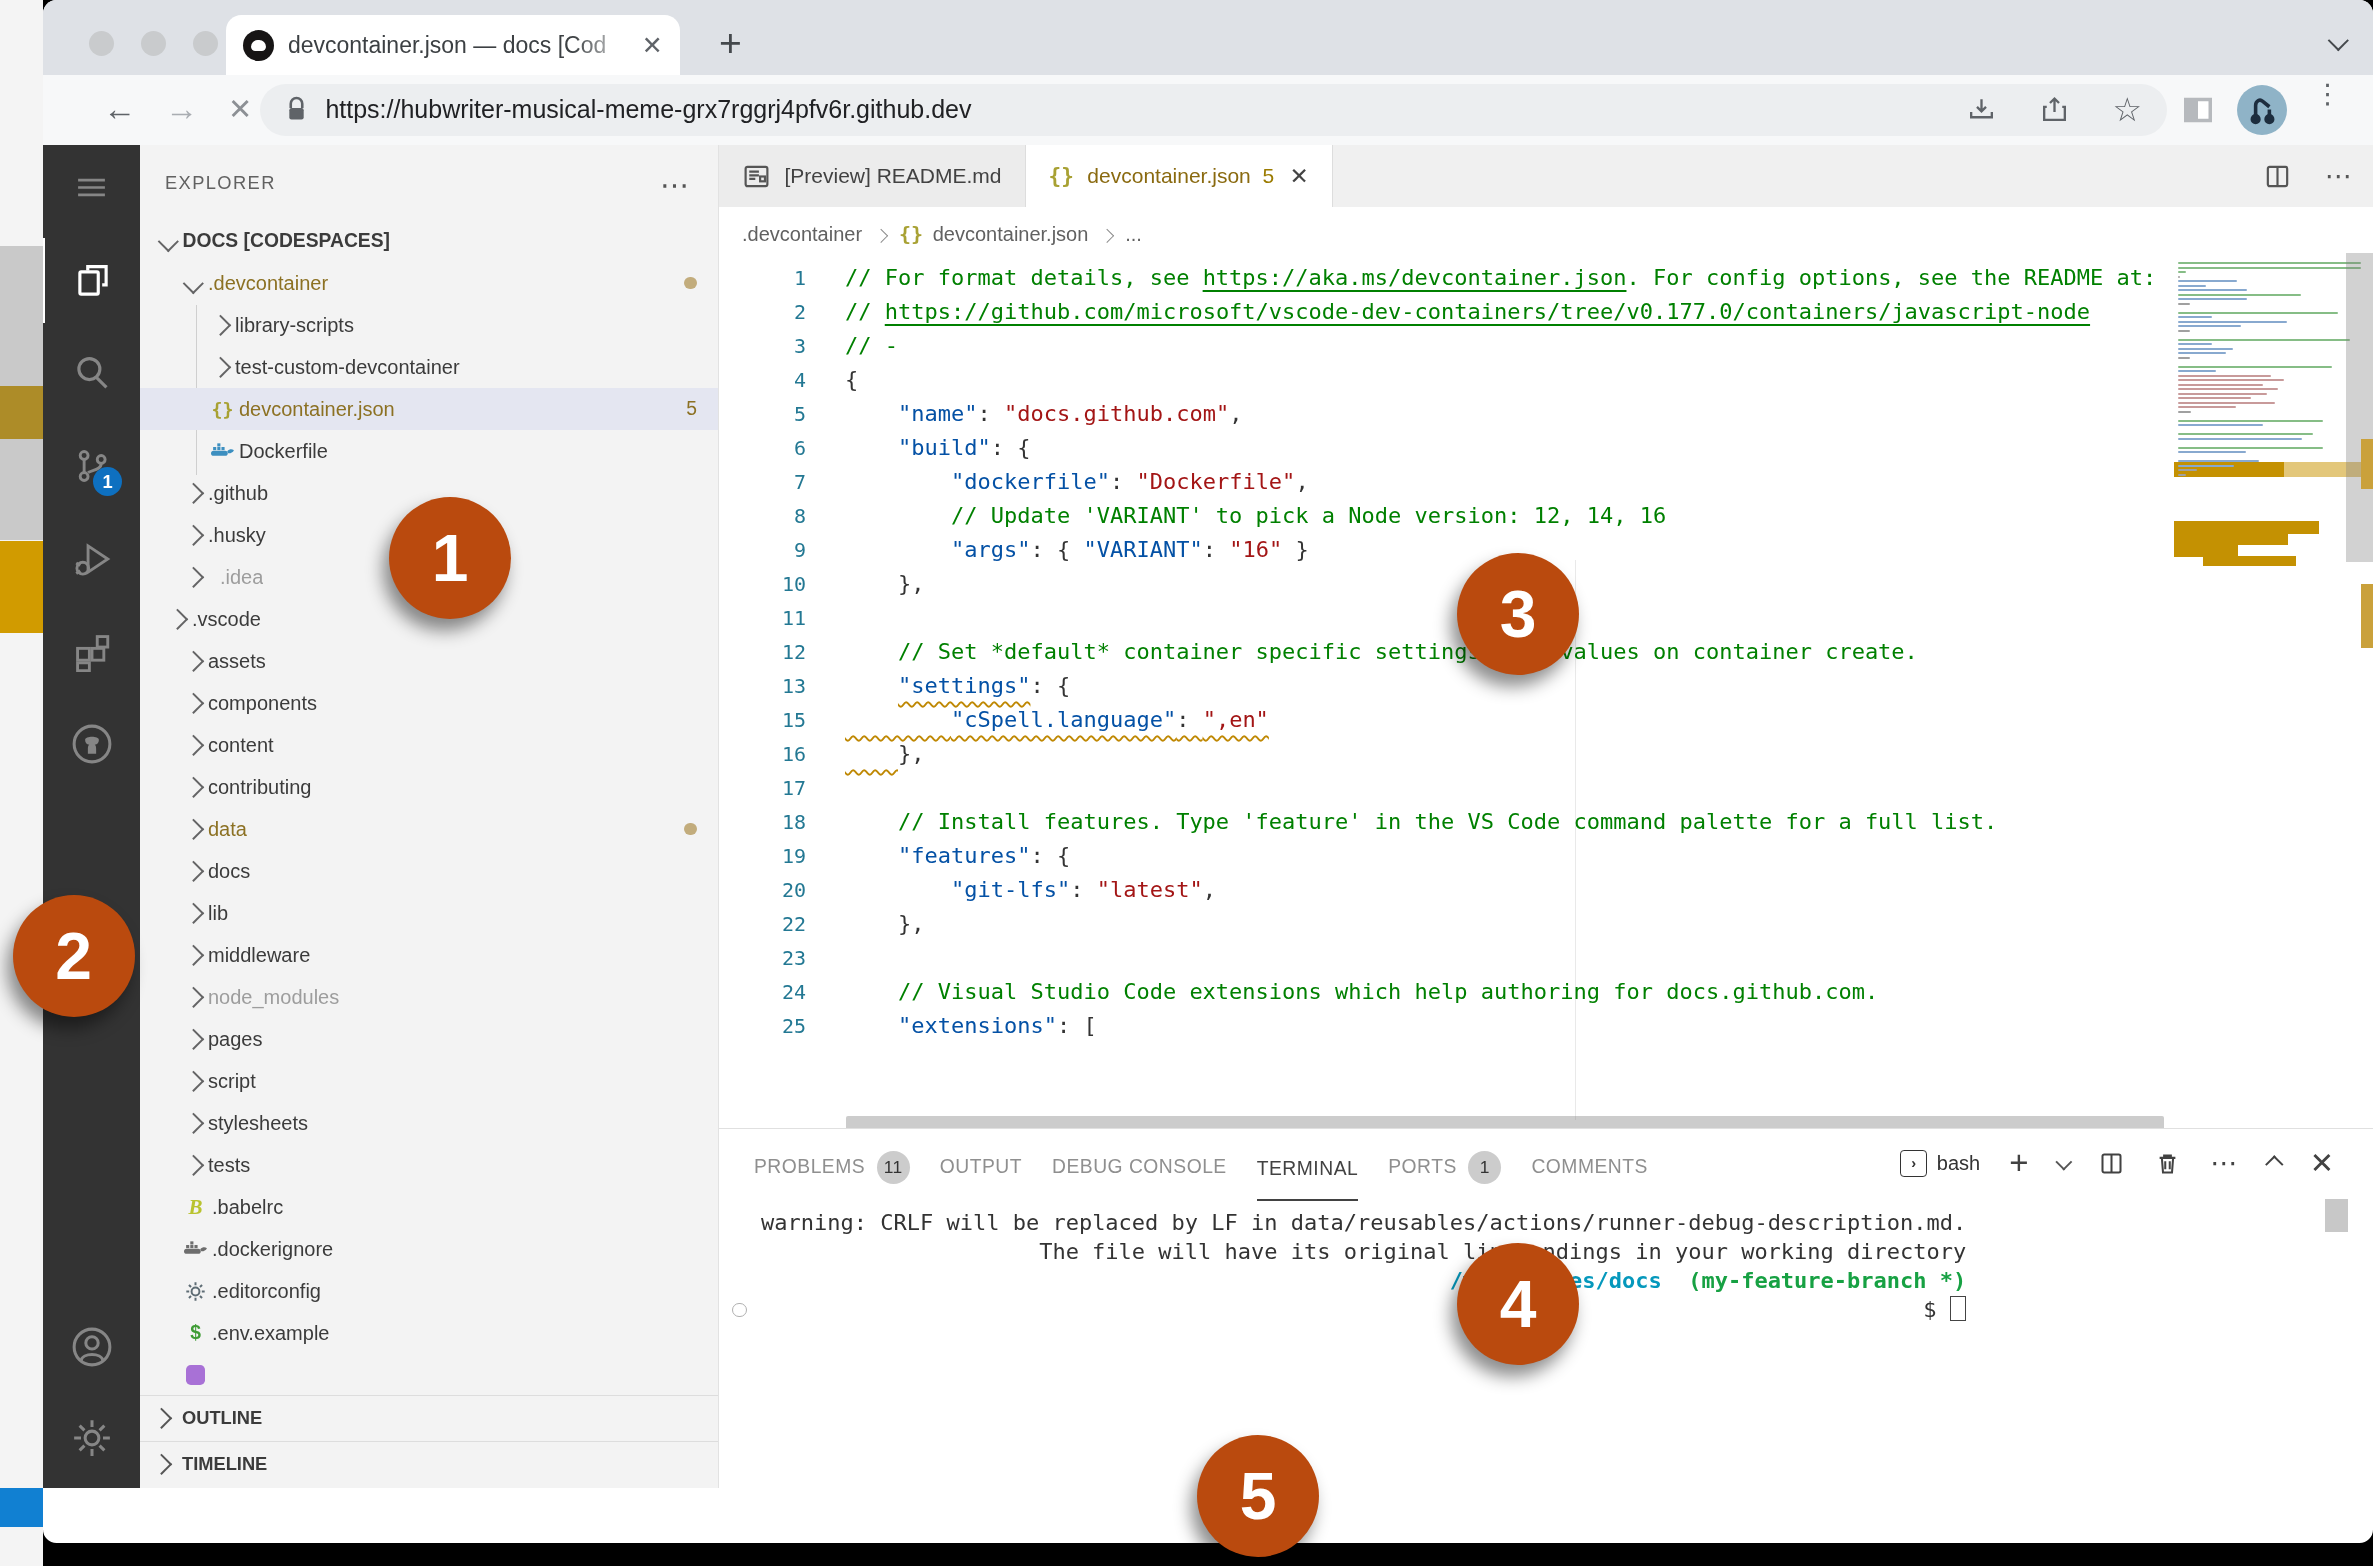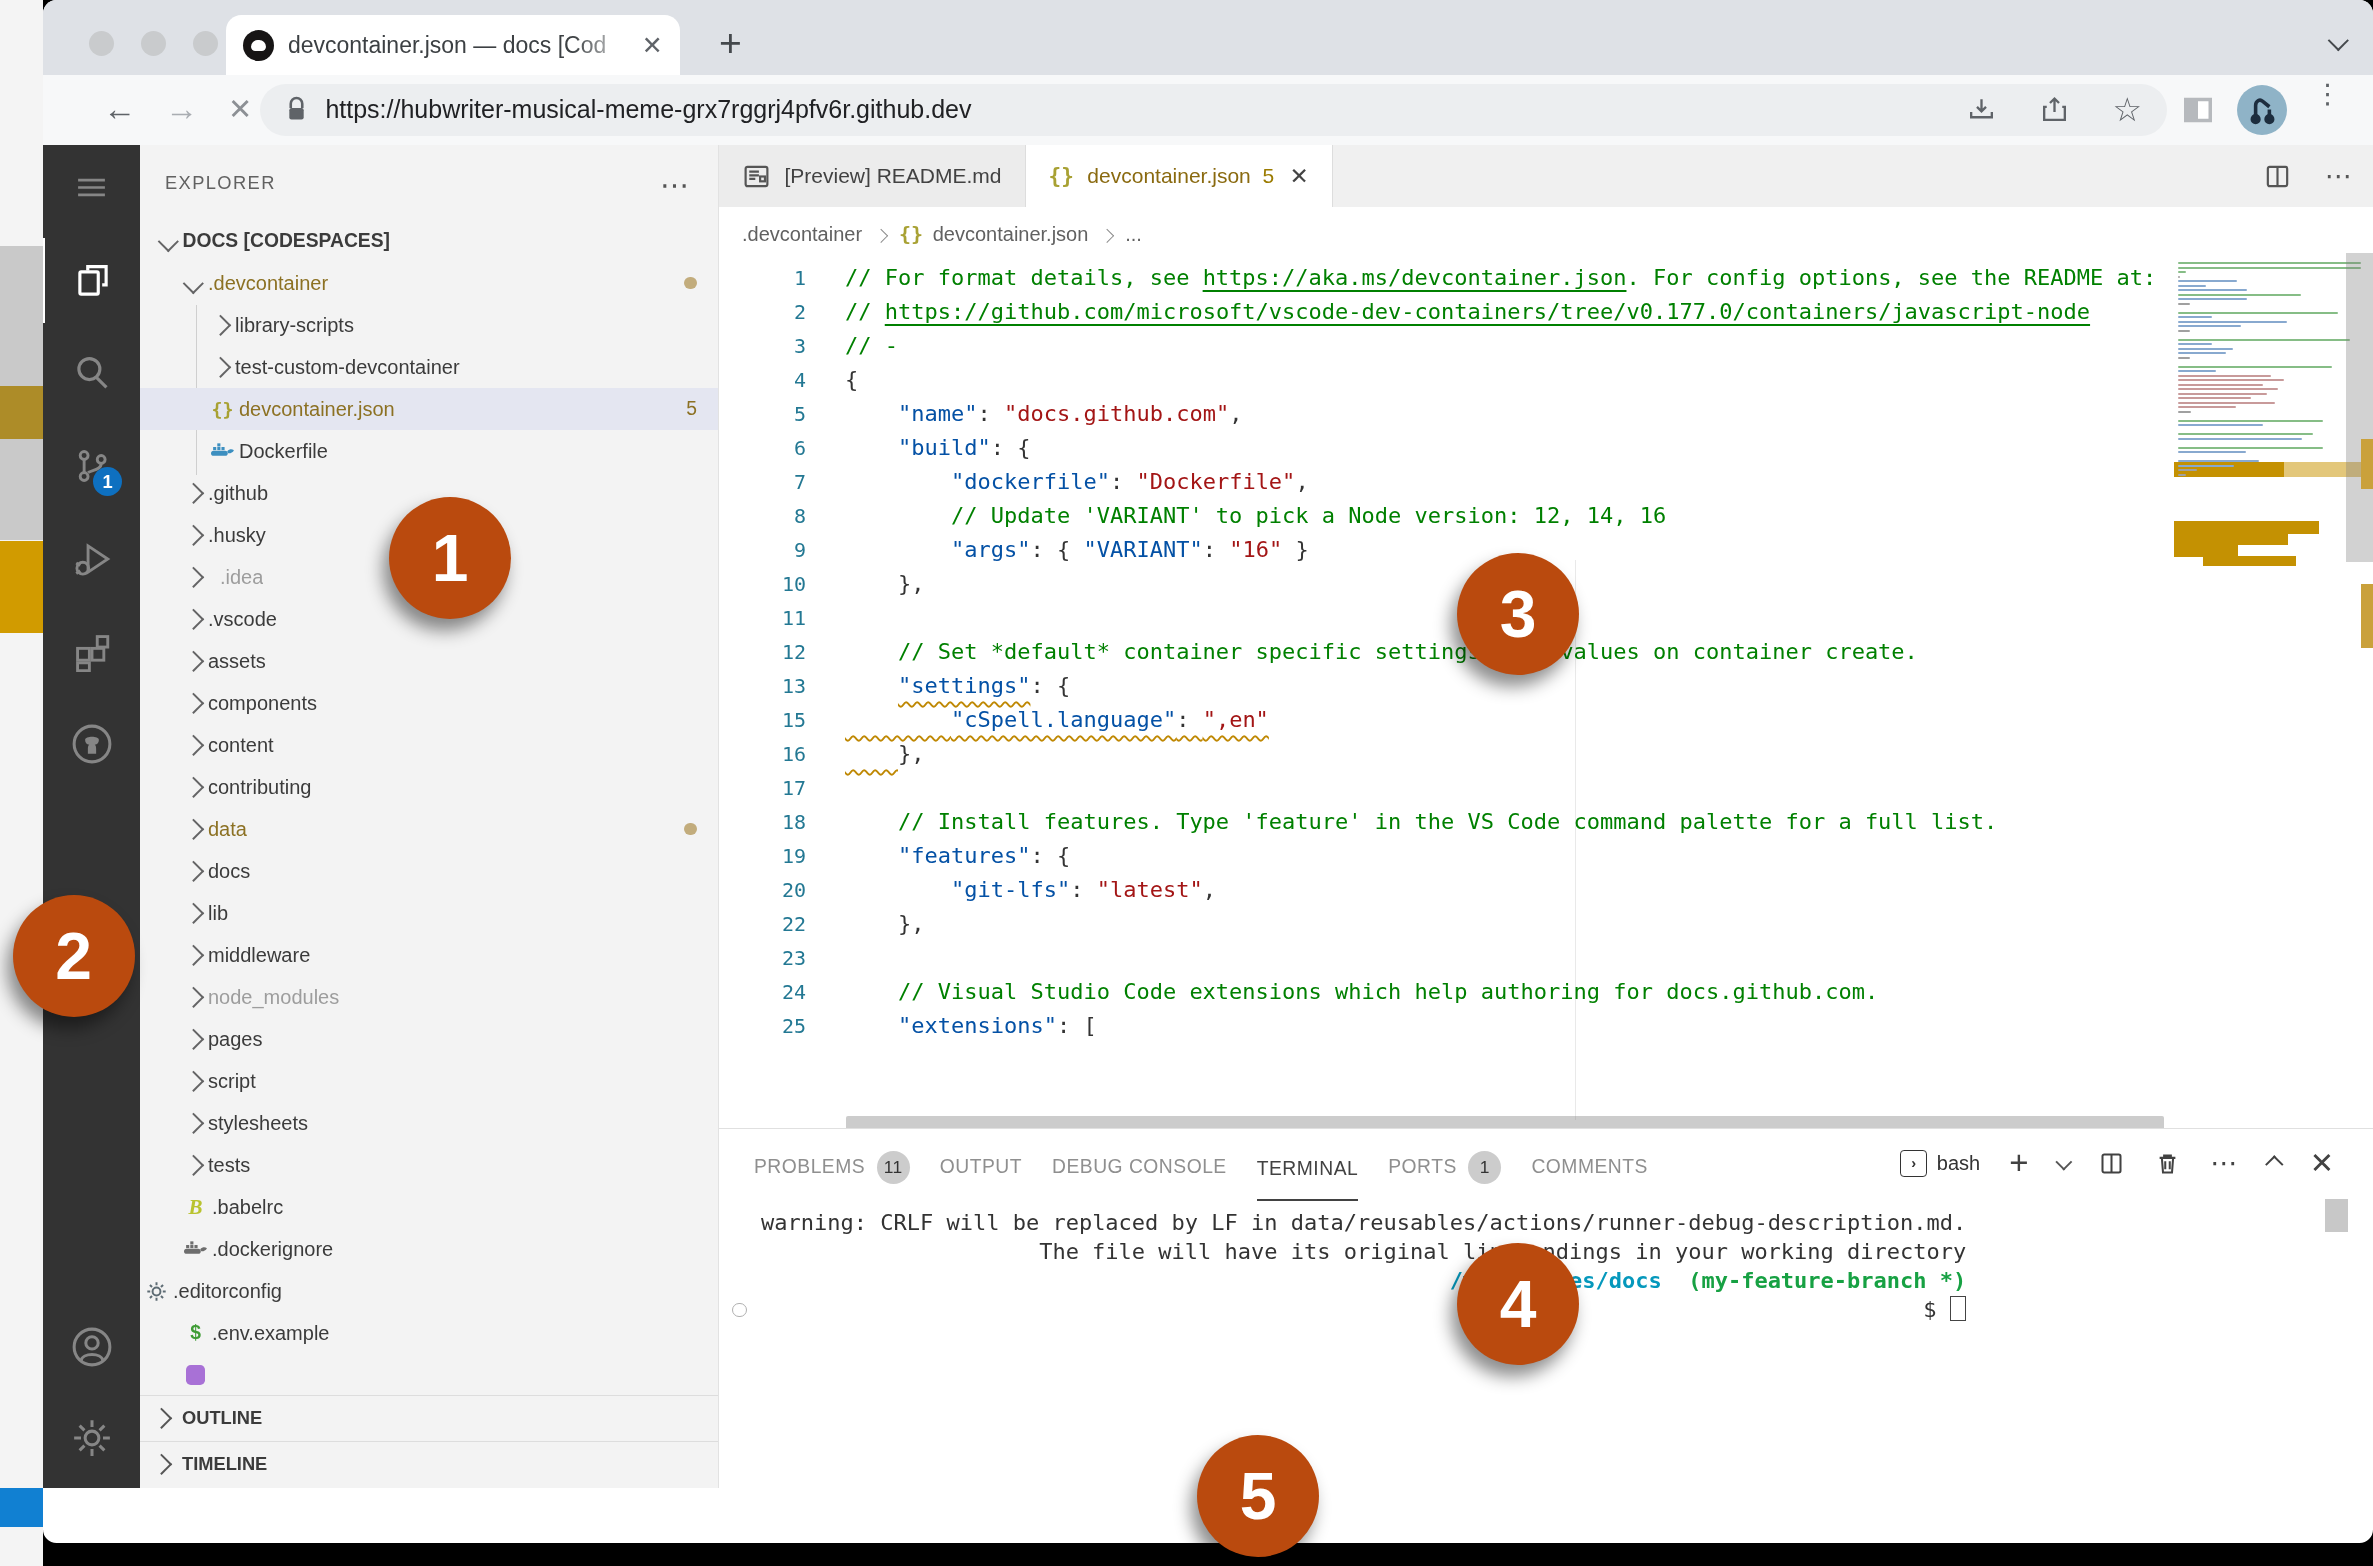--- a/index.html
+++ b/index.html
@@ -351,21 +351,21 @@
                 <span class="cv r"></span>
               </span>
               <span class="lbl">.husky</span>
             </div>
             <div class="trow gray" style="padding-left: 39px; gap: 12px;">
               <span class="cvw">
                 <span class="cv r"></span>
               </span>
               <span class="lbl">.idea</span>
             </div>
-            <div class="trow" style="padding-left: 39px;">
+            <div class="trow" style="padding-left: 23px;">
               <span class="cvw">
                 <span class="cv r"></span>
               </span>
               <span class="lbl">.vscode</span>
             </div>
             <div class="trow" style="padding-left: 39px;">
               <span class="cvw">
                 <span class="cv r"></span>
               </span>
               <span class="lbl">assets</span>
@@ -459,21 +459,21 @@
                     <rect x="3" y="5.5" width="3" height="3"></rect>
                     <rect x="7" y="5.5" width="3" height="3"></rect>
                     <rect x="11" y="5.5" width="3" height="3"></rect>
                     <rect x="7" y="2" width="3" height="3"></rect>
                     <path d="M16.5 9.5c2.2-2.2 4.5-2.2 6.5-1-1.2 2.2-3.2 3.2-5.5 3z"></path>
                   </g>
                 </svg>
               </span>
               <span class="lbl">.dockerignore</span>
             </div>
-            <div class="trow" style=" align-items: center;">
+            <div class="trow" style="padding-left: 39px; align-items: center;">
               <span class="icw">
                 <svg width="21" height="21" viewBox="0 0 16 16">
                   <g stroke="#5e6c74" stroke-width="1.5" fill="none">
                     <circle cx="8" cy="8" r="3"></circle>
                     <path d="M8 1v2.2M8 12.8V15M1 8h2.2M12.8 8H15M3 3l1.6 1.6M11.4 11.4L13 13M13 3l-1.6 1.6M4.6 11.4L3 13"></path>
                   </g>
                 </svg>
               </span>
               <span class="lbl">.editorconfig</span>
             </div>

